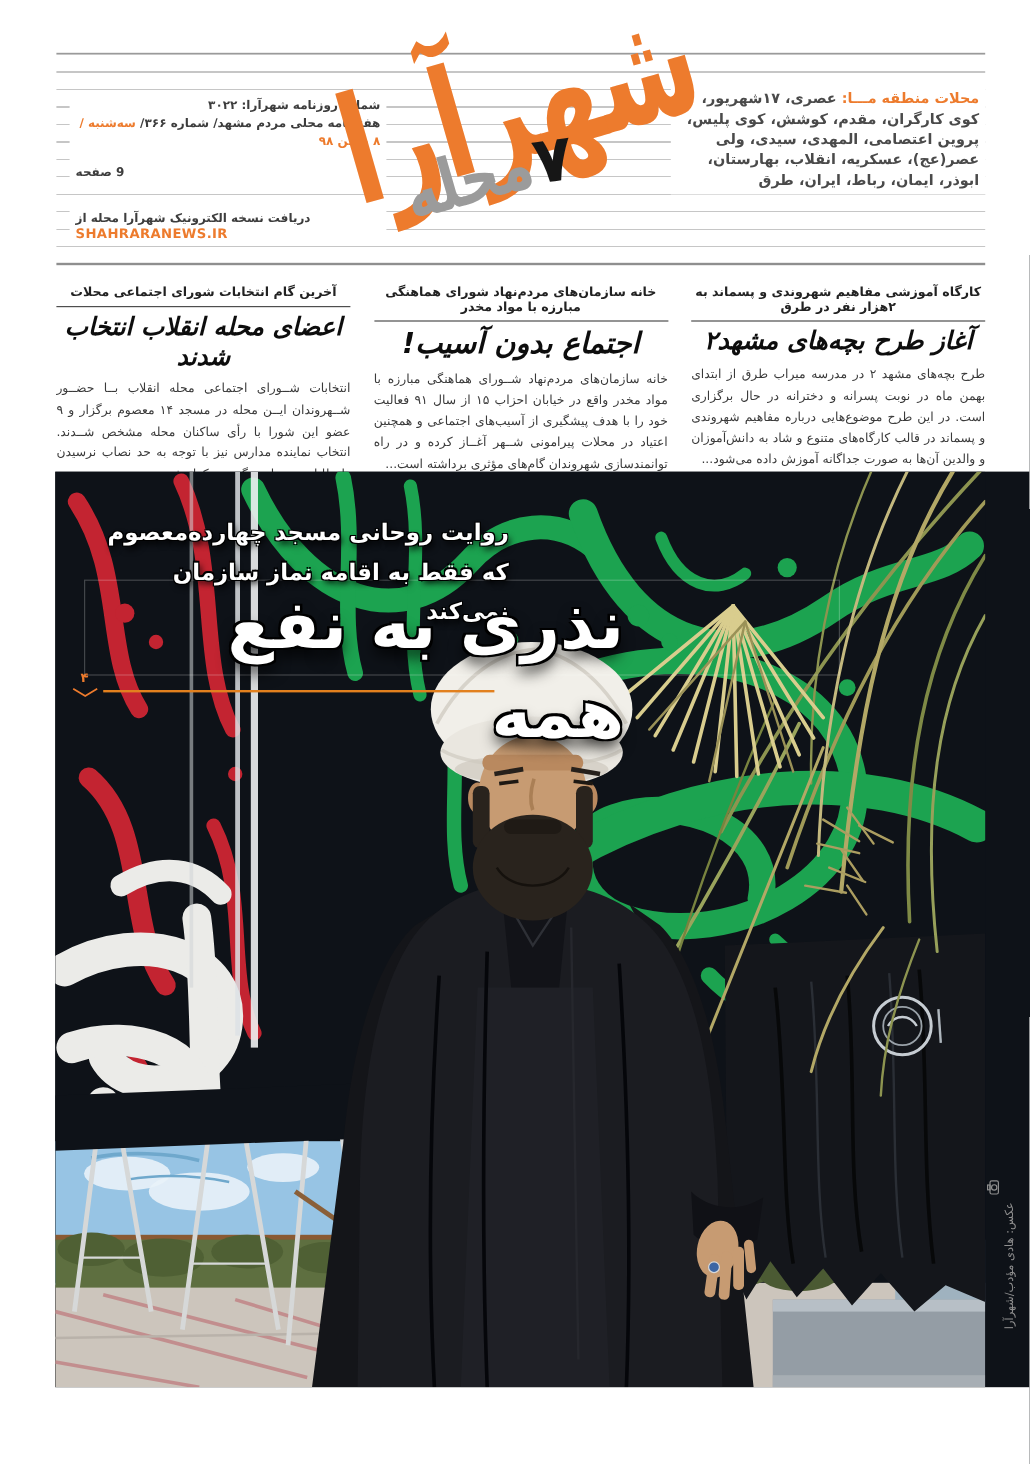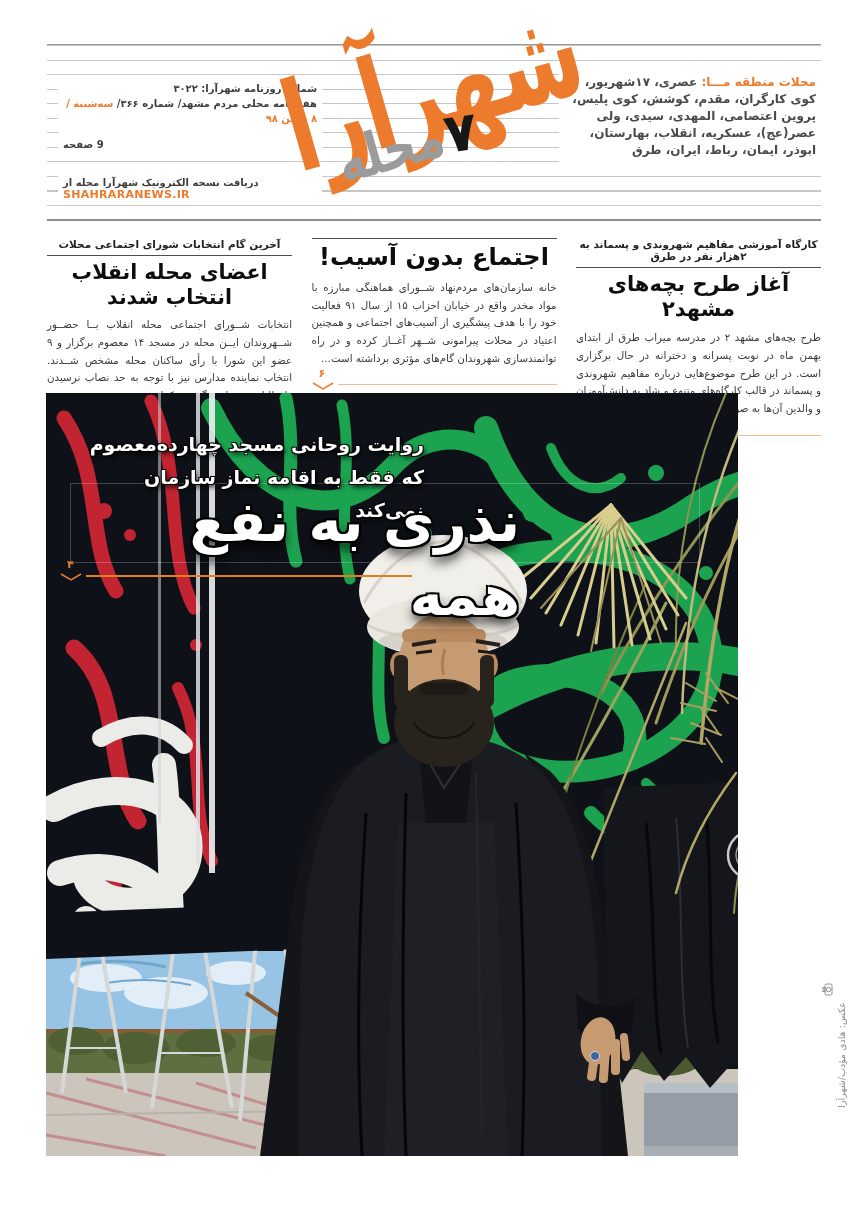--- a/index.html
+++ b/index.html
@@ -34,34 +34,34 @@
                color:#9b9b9b; transform:rotate(-16deg) scaleY(1.28); line-height:1; }
   .logo-num  { position:absolute; left:114px; top:86px; font-size:54px; font-weight:bold;
                color:#161616; transform:rotate(-8deg); line-height:1; }
 
   
   .articles { position:absolute; left:47px; top:238px; width:774px; display:flex;
               direction:rtl; justify-content:space-between; z-index:2; }
   .col { width:245px; }
   .kicker { font-size:10.5px; font-weight:bold; color:#222; text-align:center; padding-bottom:5px; }
   .hrule { border-top:1px solid #4e4e4e; margin-bottom:4px; }
-  .headline { font-weight:bold; color:#0d0d0d; text-align:center; margin:3px 0 7px; line-height:1.2; }
+  .headline { font-weight:bold; color:#0d0d0d; text-align:center; margin:3px 0 7px; line-height:1.2;font-style:italic; }
   .col:nth-child(1) .headline { font-size:21px; }
   .col:nth-child(2) .headline { font-size:24px; }
   .col:nth-child(3) .headline { font-size:20.5px; }
   .bodytxt { font-size:10.3px; line-height:1.72; color:#3a3a3a; text-align:justify;
              direction:rtl; margin-bottom:9px; }
 
   .pmark { position:relative; height:15px; direction:ltr; }
   .pm-num { position:absolute; left:7px; top:-9px; color:#ed7b2d; font-weight:bold; font-size:11px; }
   .pm-chev { position:absolute; left:0; top:6px; }
   .pm-line { position:absolute; left:26px; right:0; top:8px; border-top:1.5px solid #f2bd92; }
 
   
-  .photo { position:absolute; left:46px; top:393px; width:692px; height:763px;
+  .photo { position:absolute; left:46px; top:393px; width:812px; height:763px;
            background:#0e1218; overflow:hidden; z-index:2; }
   .photo svg.scene { position:absolute; left:0; top:0; }
 
   .feat-kicker { position:absolute; left:38px; top:35px; width:340px; direction:rtl;
                  text-align:right; color:#fff; font-weight:bold; font-size:19px; line-height:33px;
                  text-shadow:1px 1px 0 #000,-1px 1px 0 #000,1px -1px 0 #000,-1px -1px 0 #000,2px 3px 5px rgba(0,0,0,.95); }
   .feat-box { position:absolute; left:24px; top:90px; width:630px; height:80px;
               border:1px solid rgba(255,255,255,.22); }
   .feat-headline { position:absolute; left:14px; top:92px; width:460px; direction:rtl;
                    text-align:right; color:#fff; font-weight:bold; font-size:56px; line-height:74px;
@@ -119,20 +119,21 @@
       <div class="pmark">
         <span class="pm-num">۳</span>
         <svg class="pm-chev" width="22" height="9">
           <polyline points="1,1 11,7 21,1" fill="none" stroke="#ed7b2d" stroke-width="1.5"></polyline>
           </svg>
         <span class="pm-line"></span>
       </div>
     </article>
 
     <article class="col">
+      <div class="kicker">خانه سازمان‌های مردم‌نهاد شورای هماهنگی مبارزه با مواد مخدر</div>
       <div class="hrule"></div>
       <div class="headline">اجتماع بدون آسیب!</div>
       <p class="bodytxt">خانه سازمان‌های مردم‌نهاد شــورای هماهنگی مبارزه با مواد مخدر واقع در خیابان احزاب ۱۵ از سال ۹۱ فعالیت خود را با هدف پیشگیری از آسیب‌های اجتماعی و همچنین اعتیاد در محلات پیرامونی شــهر آغــاز کرده و در راه توانمندسازی شهروندان گام‌های مؤثری برداشته است...</p>
       <div class="pmark">
         <span class="pm-num">۶</span>
         <svg class="pm-chev" width="22" height="9">
           <polyline points="1,1 11,7 21,1" fill="none" stroke="#ed7b2d" stroke-width="1.5"></polyline>
           </svg>
         <span class="pm-line"></span>
       </div>

